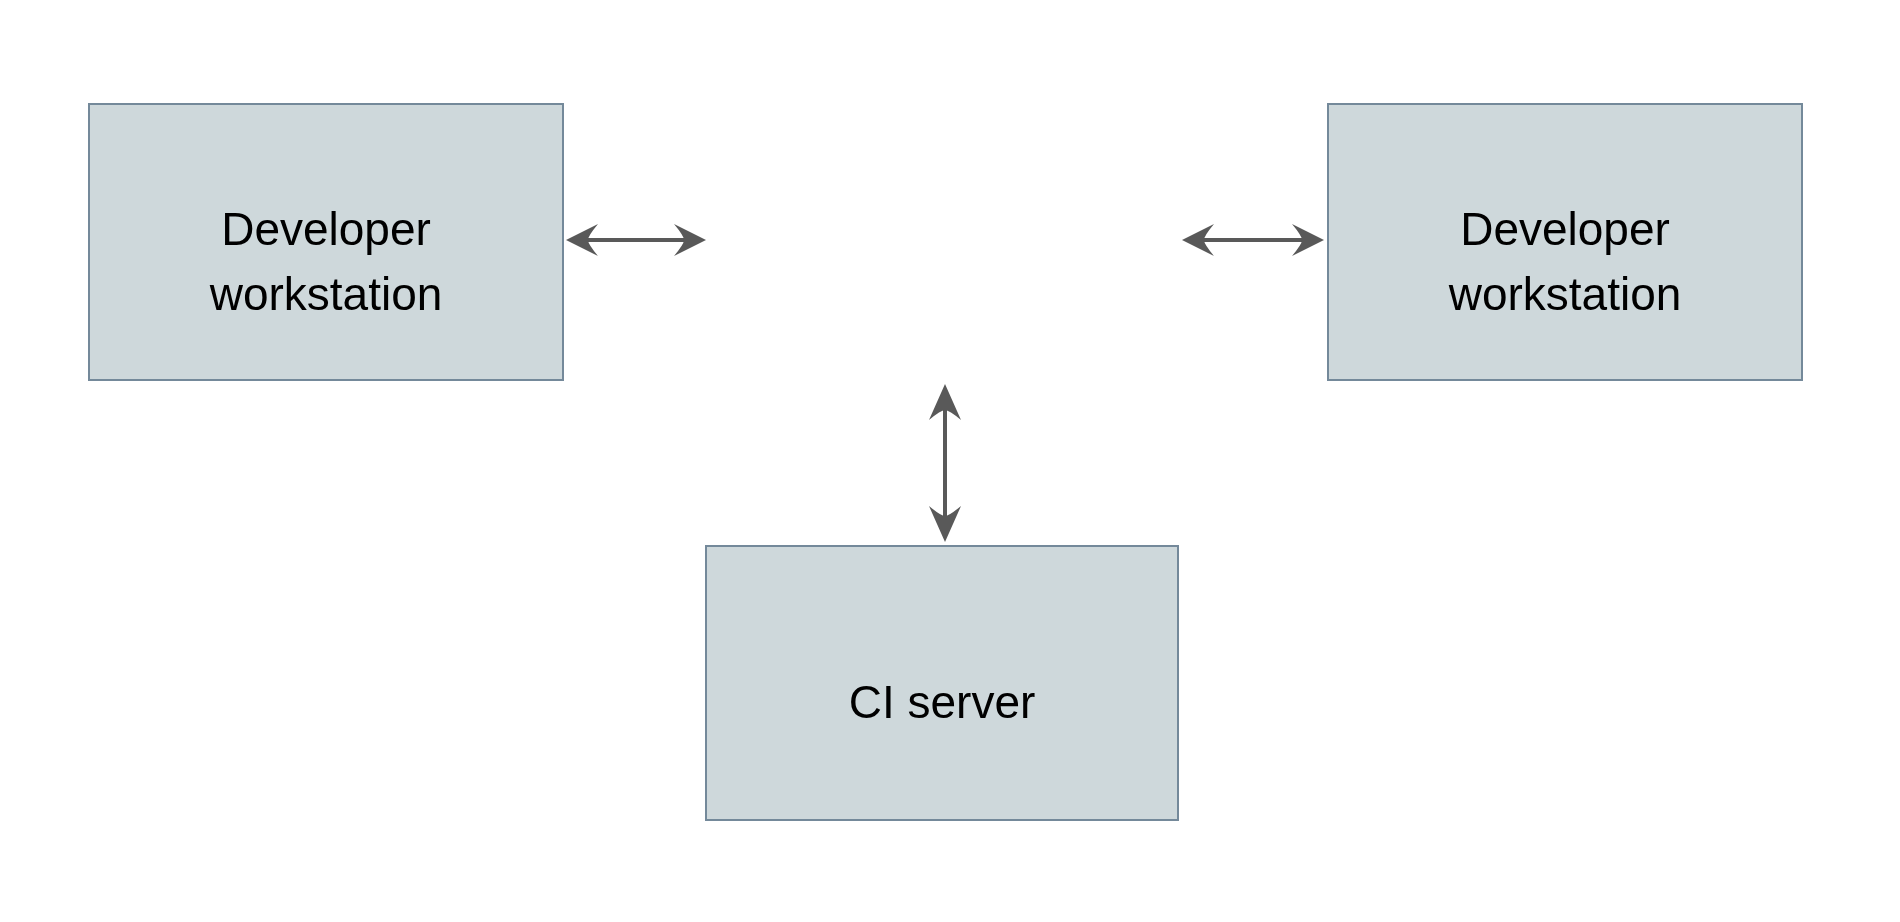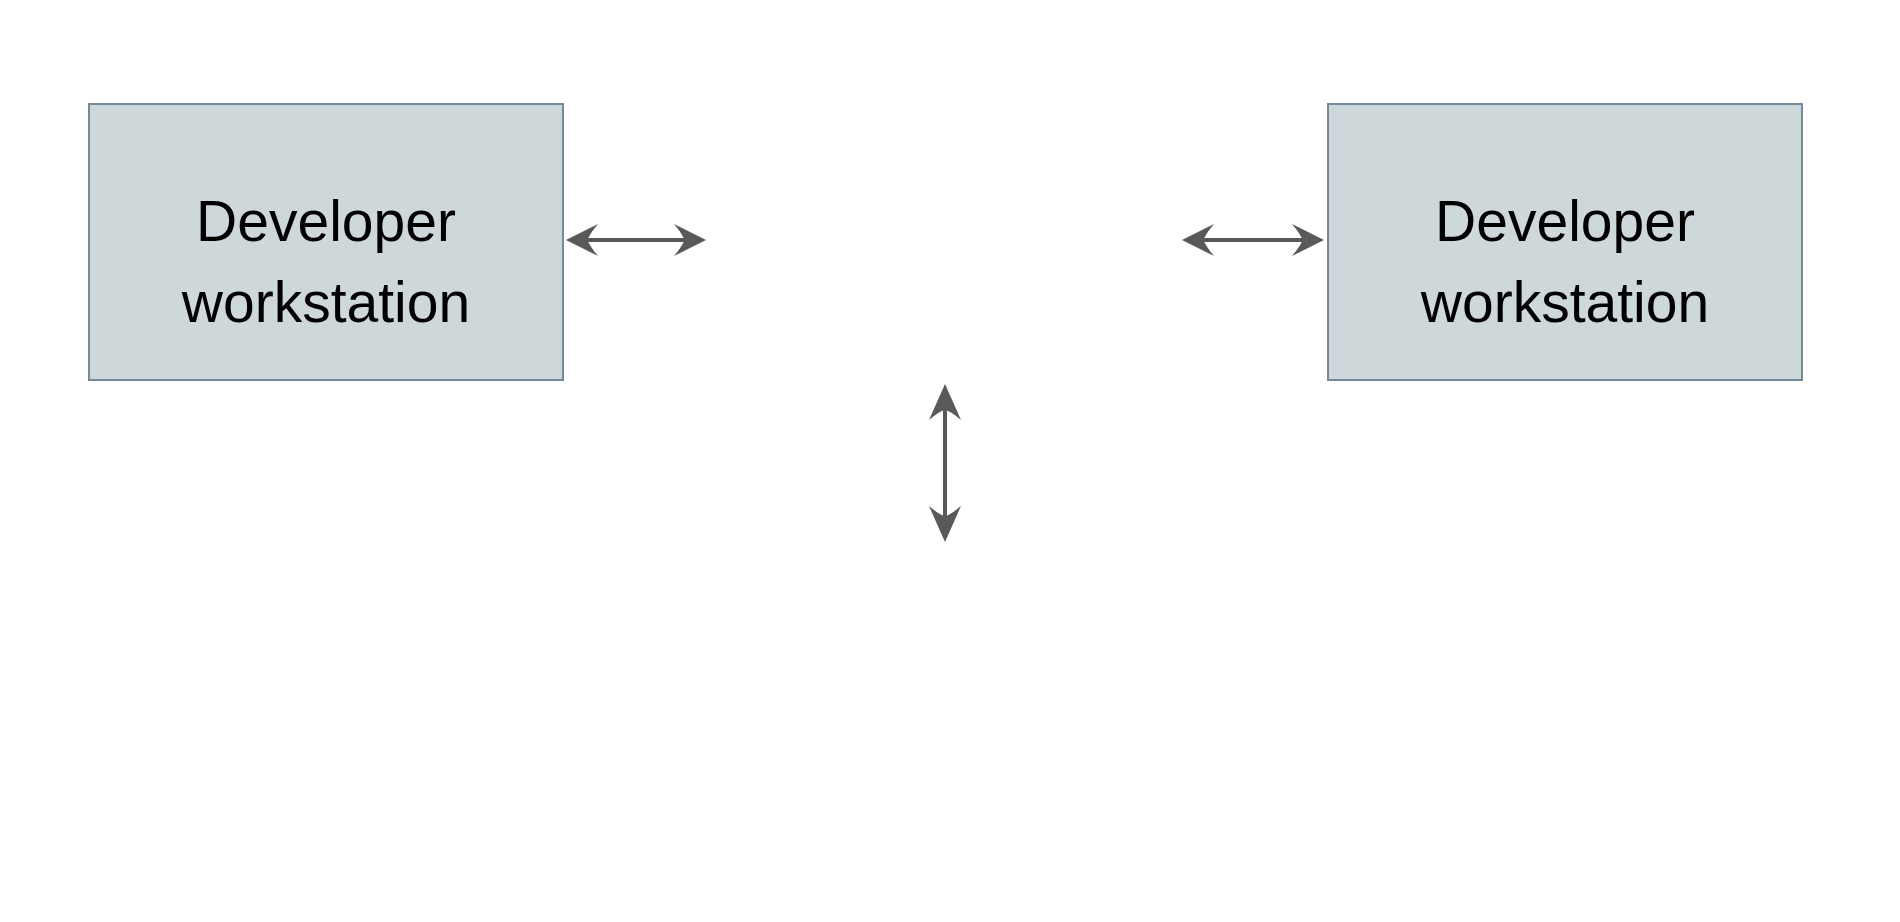--- a/index.html
+++ b/index.html
@@ -22,21 +22,21 @@
     position: absolute;
     box-sizing: border-box;
     background: #ced8db;
     border: 2px solid #74899a;
     display: flex;
     align-items: center;
     justify-content: center;
     text-align: center;
   }
   .node-label {
-    font-size: 57px;
+    font-size: 46px;
     line-height: 1.42;
     color: #000000;
     letter-spacing: 0px;
     white-space: pre-line;
     font-weight: 400;
     margin-top: 40px;
   }
   .edge {
     position: absolute;
     pointer-events: none;
@@ -63,20 +63,23 @@
     <div class="node-label">Developer
 workstation</div>
   </div>
 
 
   <div class="node" id="node-dev-right">
     <div class="node-label">Developer
 workstation</div>
   </div>
 
+  <div class="node" id="node-ci">
+    <div class="node-label">CI server</div>
+  </div>
 
   <div class="edge" id="edge-left">
     <svg width="144" height="48" viewBox="0 0 144 48" aria-hidden="true">
       <g fill="#595959">
         <rect x="20" y="22" width="104" height="4"></rect>
         <path d="M 2 24 L 34 8 Q 24 20 24 24 Q 24 28 34 40 Z"></path>
         <path d="M 142 24 L 110 8 Q 120 20 120 24 Q 120 28 110 40 Z"></path>
       </g>
     </svg>
   </div>

